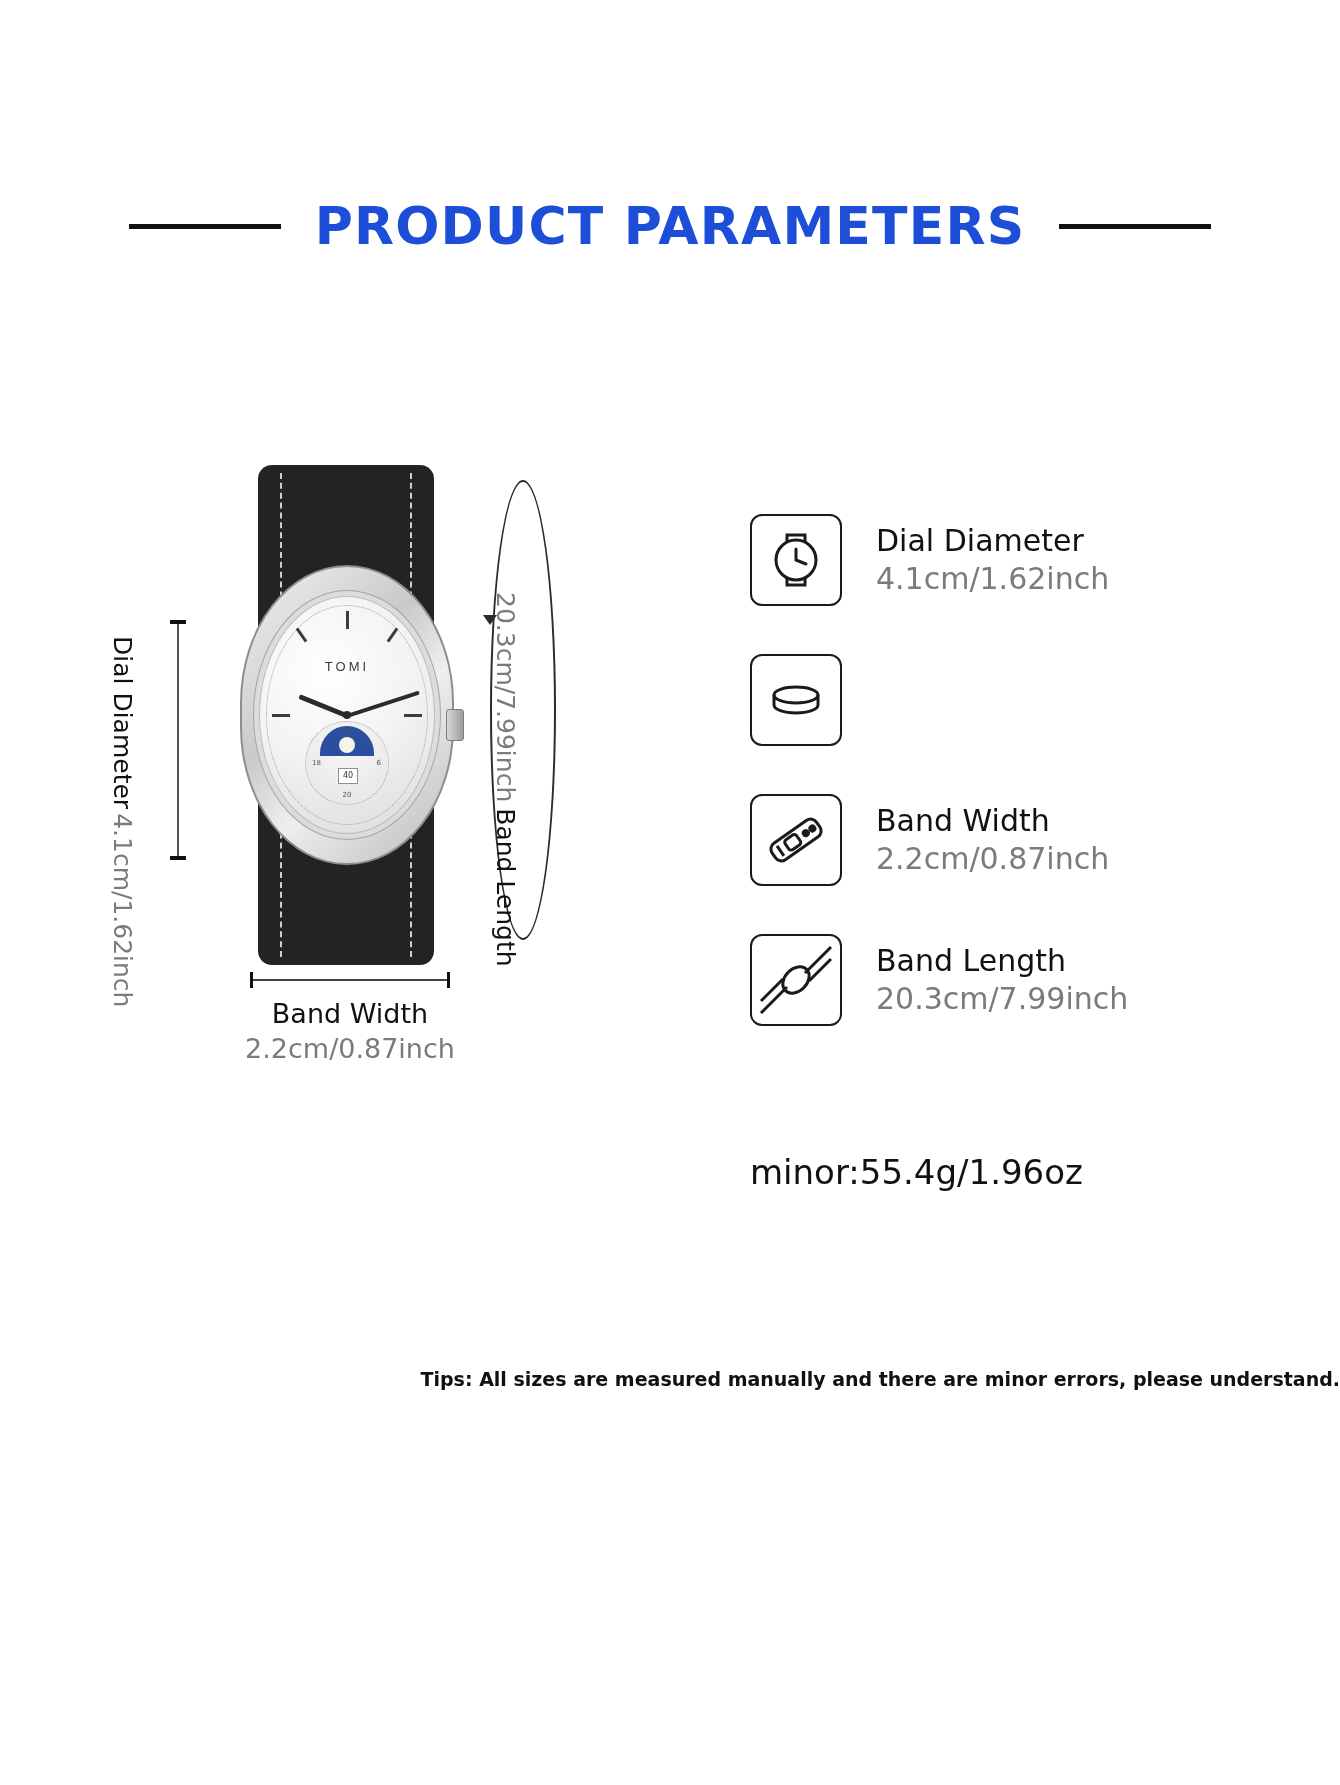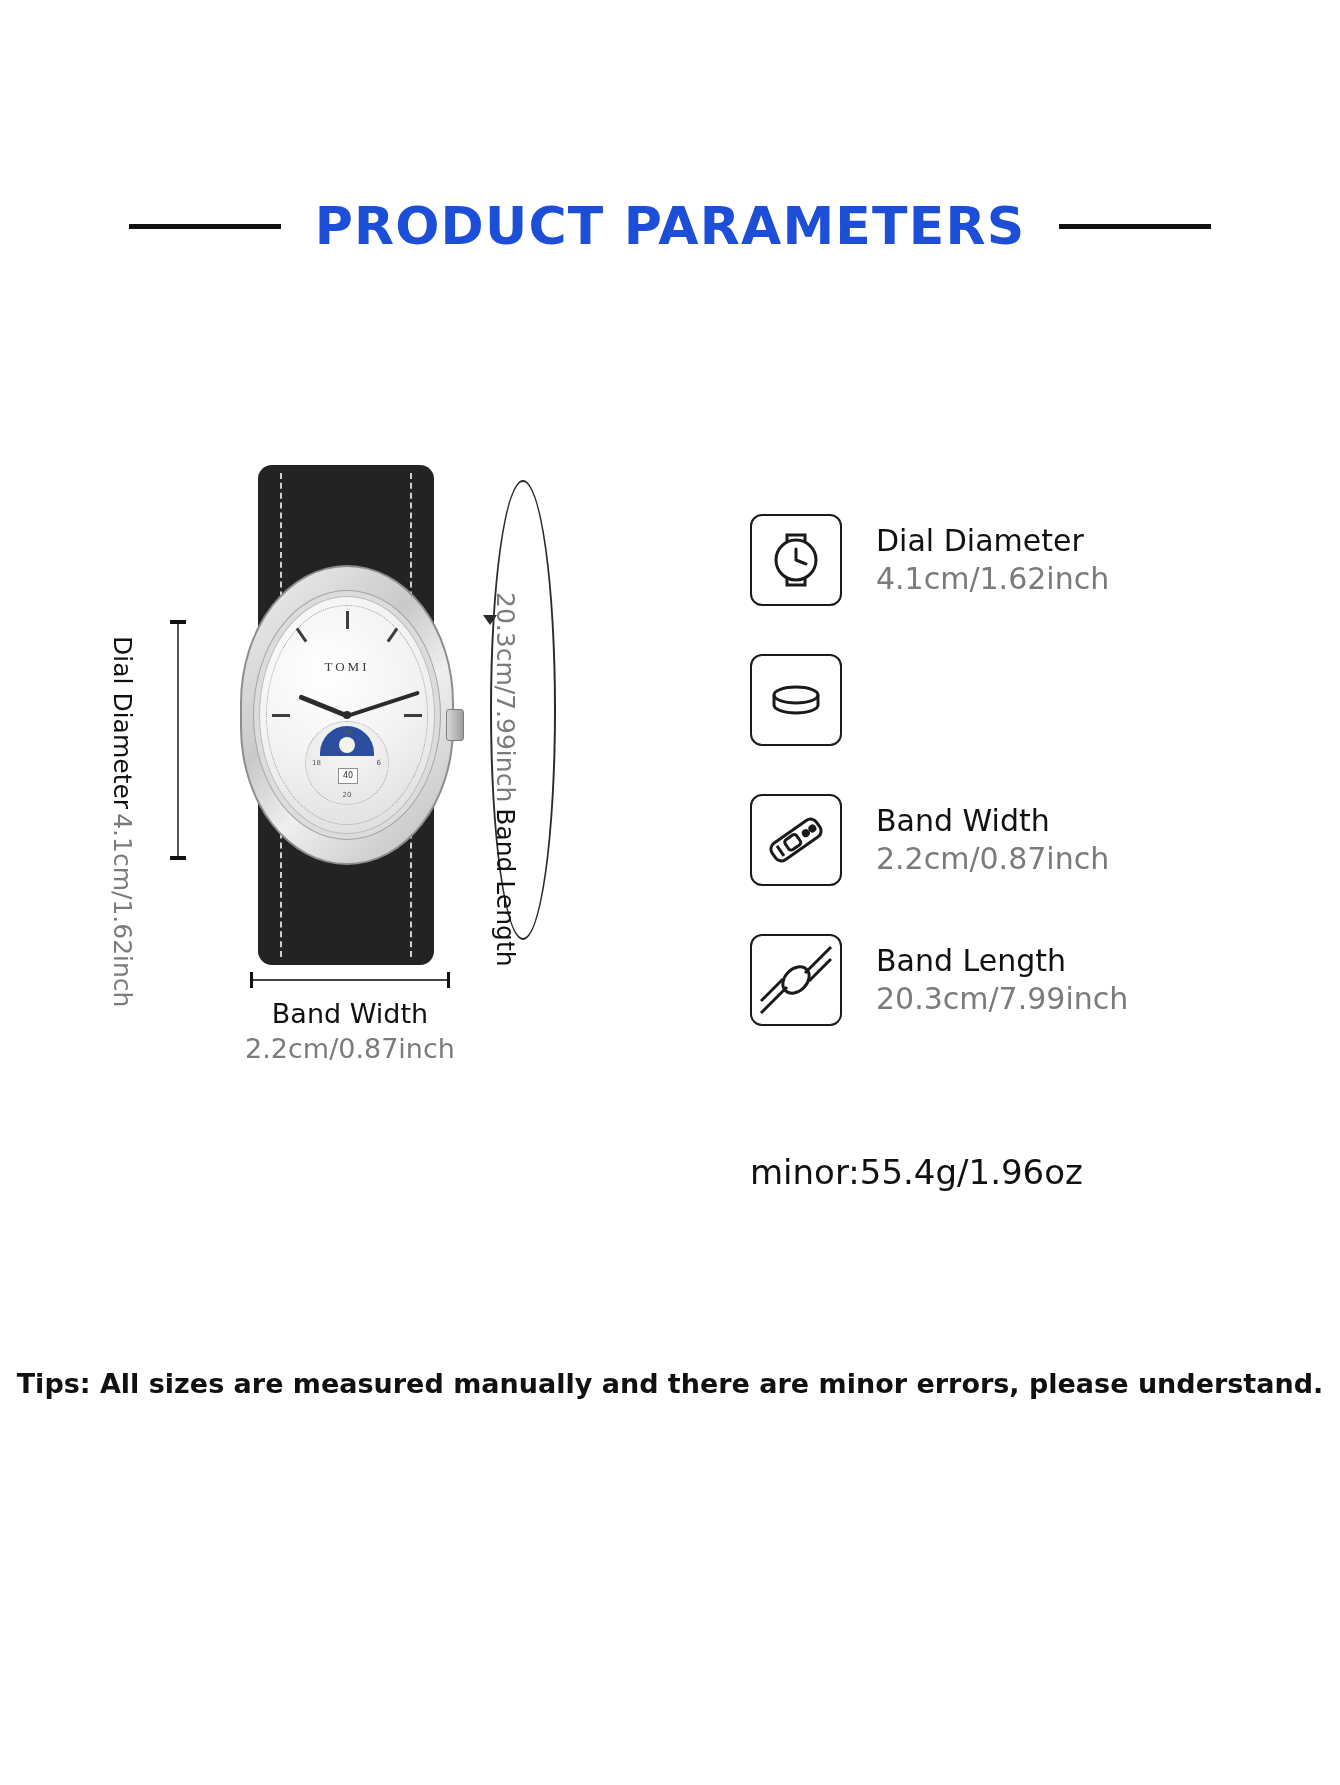--- a/index.html
+++ b/index.html
@@ -189,21 +189,21 @@
   }
   .brand {
     position: absolute;
     left: 0;
     right: 0;
     top: 62px;
     text-align: center;
     font-size: 13px;
     letter-spacing: 3px;
     color: #3a3a3a;
-    font-family: Liberation Serif, serif;
+    font-family: Liberation Sans, sans-serif;
   }
   .idx {
     position: absolute;
     background: #3c3c3c;
   }
   .idx.v { width: 3px; height: 18px; left: 50%; margin-left: -1.5px; }
   .idx.h { height: 3px; width: 18px; top: 50%; margin-top: -1.5px; }
   .idx.t12 { top: 14px; }
   .idx.t3 { right: 12px; }
   .idx.t9 { left: 12px; }
@@ -402,22 +402,22 @@
     font-size: 34px;
     color: #111;
   }
 
   
   .tip {
     position: absolute;
     left: 0;
     top: 1368px;
     width: 1340px;
-    text-align: center;
-    font-size: 27px;
+    text-align: right;
+    font-size: 19px;
     font-weight: 700;
     color: #111;
   }
 </style>
 </head>
 <body>
 
 <div class="header">
   <div class="header-rule"></div>
   <div class="header-title">PRODUCT PARAMETERS</div>

